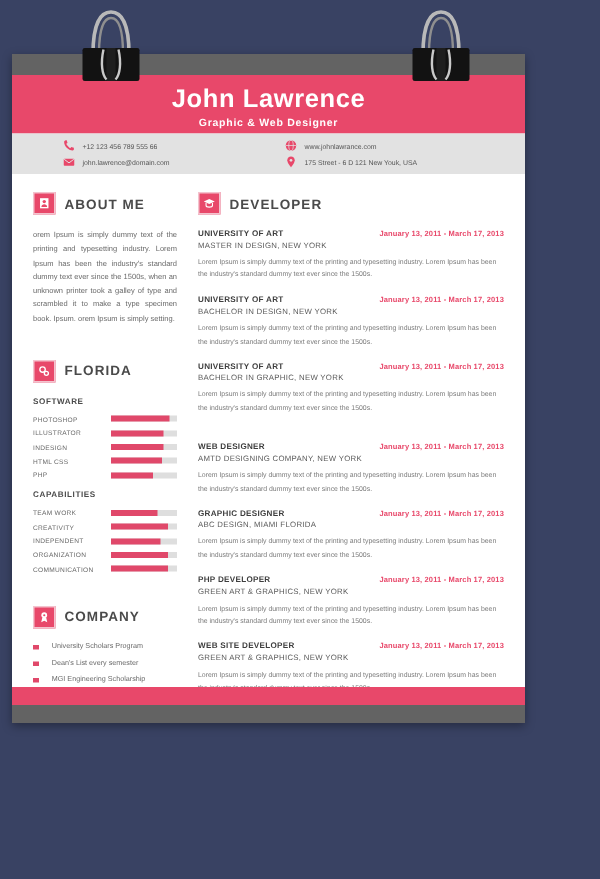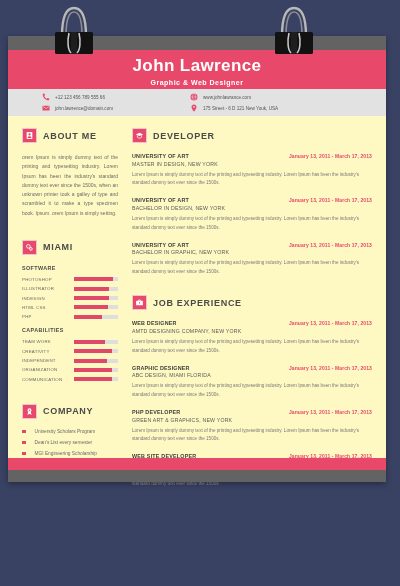--- a/index.html
+++ b/index.html
@@ -6,22 +6,22 @@
   html, body {
     width: 400px; height: 586px;
     font-family: "Liberation Sans", sans-serif;
     overflow: hidden;
   }
   body { background: #394263; position: relative; }
 
   
   #sheet {
     position: absolute; left: 8px; top: 36px;
-    width: 378px; height: 446px;
-    background: #fef9c3;
+    width: 342px; height: 446px;
+    background: #ffffff;
     box-shadow: 0 2px 6px rgba(0,0,0,.35);
   }
   #topgray {
     position: absolute; left: 0; top: 0; width: 100%; height: 14px;
     background: #636363;
   }
   #namebar {
     position: absolute; left: 0; top: 14px; width: 100%; height: 39px;
     background: #e8486a;
   }
@@ -171,21 +171,21 @@
       </div>
       <div id="about-text">orem Ipsum is simply dummy text of the printing and typesetting industry. Lorem Ipsum has been the industry's standard dummy text ever since the 1500s, when an unknown printer took a galley of type and scrambled it to make a type specimen book. Ipsum. orem Ipsum is simply setting.</div>
 
       <div class="sechead">
         <span class="secicon">
             <svg viewBox="0 0 16 16" width="9" height="9">
               <circle cx="6" cy="6" r="3.2" fill="none" stroke="#fff" stroke-width="1.6"></circle>
               <circle cx="10.5" cy="10.5" r="2.4" fill="none" stroke="#fff" stroke-width="1.6"></circle>
             </svg>
           </span>
-        <span class="sectitle">MIAMI</span>
+        <span class="sectitle">FLORIDA</span>
       </div>
 
       <div>
         <div class="subhead">SOFTWARE</div>
         <div id="software-list">
             <div class="skillrow">
               <span class="skillname">PHOTOSHOP</span>
               <span class="track">
                 <span class="fill" style="width: 88%;"></span>
               </span>
@@ -314,30 +314,20 @@
             <div class="entryhead">
               <span class="org">UNIVERSITY OF ART</span>
               <span class="dates">January 13, 2011 - March 17, 2013</span>
             </div>
             <div class="role">BACHELOR IN GRAPHIC, NEW YORK</div>
             <div class="edesc">Lorem Ipsum is simply dummy text of the printing and typesetting industry. Lorem Ipsum has been the industry's standard dummy text ever since the 1500s.</div>
           </div>
         </div>
 
       <div id="job-block">
-        <div class="sechead">
-          <span class="secicon">
-              <svg viewBox="0 0 16 16" width="9" height="9">
-                <rect x="2" y="5" width="12" height="8" rx="1" fill="#fff"></rect>
-                <path d="M6 5V3.6h4V5" fill="none" stroke="#fff" stroke-width="1.3"></path>
-                <rect x="7.1" y="7.4" width="1.8" height="2.4" fill="#e8486a"></rect>
-              </svg>
-            </span>
-          <span class="sectitle">JOB EXPERIENCE</span>
-        </div>
         <div id="job-list">
             <div class="entry">
               <div class="entryhead">
                 <span class="org">WEB DESIGNER</span>
                 <span class="dates">January 13, 2011 - March 17, 2013</span>
               </div>
               <div class="role">AMTD  DESIGNING COMPANY, NEW YORK</div>
               <div class="edesc">Lorem Ipsum is simply dummy text of the printing and typesetting industry. Lorem Ipsum has been the industry's standard dummy text ever since the 1500s.</div>
             </div>
             <div class="entry">

